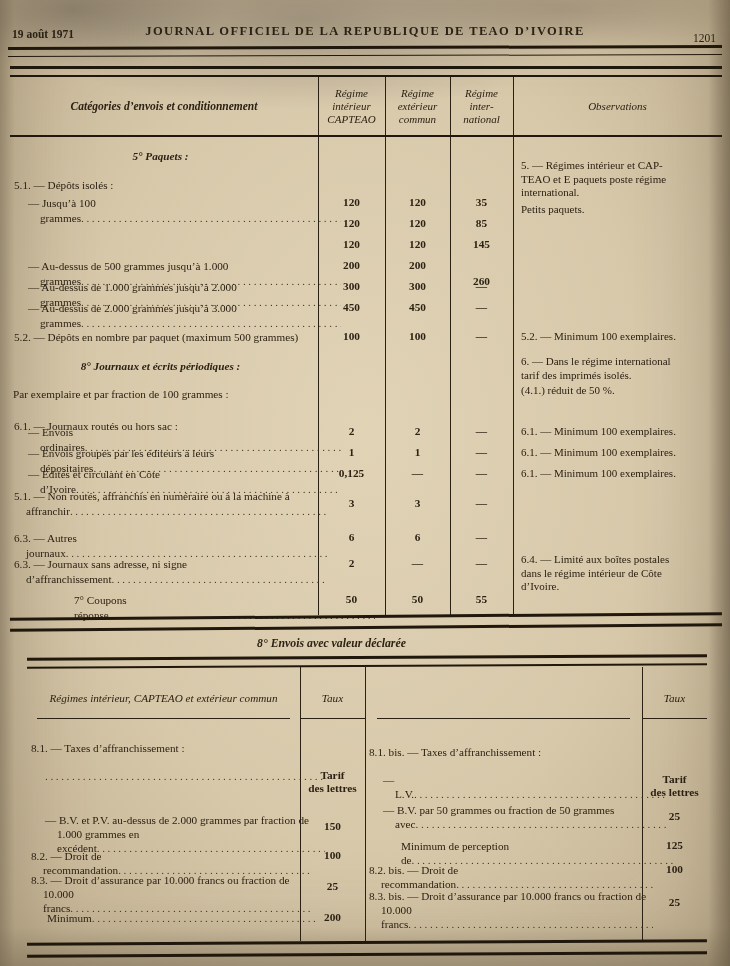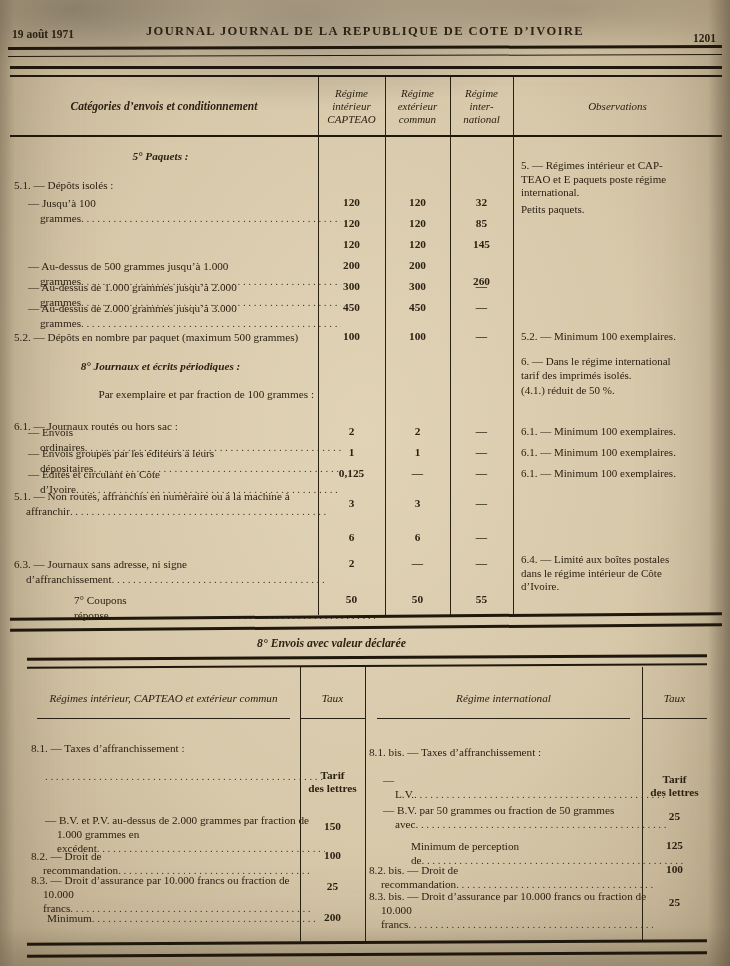--- a/index.html
+++ b/index.html
@@ -13,21 +13,21 @@
       radial-gradient(ellipse 260px 60px at 78% 1%, rgba(120,106,90,.30), rgba(120,106,90,0) 70%),
       linear-gradient(to left, rgba(80,68,50,.55), rgba(80,68,50,0) 3%),
       linear-gradient(to right, rgba(96,84,64,.38), rgba(96,84,64,0) 2%),
       linear-gradient(to top, rgba(96,84,64,.32), rgba(96,84,64,0) 4%),
       radial-gradient(ellipse at 50% 45%, #e1d3b6 0%, #d7c8aa 55%, #bfae8f 100%);
     box-shadow: inset 0 0 70px 18px rgba(118,102,76,.35);
   }
   .hdr{position:absolute;top:24px;left:0;width:730px;height:22px;}
   .hdr .date{position:absolute;left:12px;top:4px;font-weight:bold;font-size:11.5px;}
   .hdr .title{position:absolute;left:0;right:0;text-align:center;top:0;font-weight:bold;font-size:12.5px;letter-spacing:1.4px;}
-  .hdr .pageno{position:absolute;right:14px;top:8px;font-weight:bold;font-size:11.5px;}
+  .hdr .pageno{position:absolute;right:14px;top:8px;font-weight:normal;font-size:11.5px;}
   .rule-hdr{position:absolute;top:46px;left:8px;width:714px;height:6px;
     border-top:3px solid #20180c;border-bottom:1px solid #20180c;transform:rotate(-.15deg);}
   
   .t1{position:absolute;left:10px;top:66px;width:712px;}
   .t-toprule{height:6px;border-top:3px solid #20180c;border-bottom:2px solid #20180c;}
   .t1-head{position:relative;height:58px;border-bottom:2px solid #20180c;}
   .t1-head .hc{position:absolute;top:0;height:58px;display:flex;align-items:center;justify-content:center;
     font-style:italic;font-size:11px;line-height:13px;text-align:center;white-space:pre-line;}
   .t1-head .hc1{left:0;width:308px;font-weight:bold;font-size:11.5px;}
   .t1-head .hc2{left:308px;width:67px;}
@@ -73,21 +73,21 @@
   .t2-row.rh .lblwrap{width:272px;}
   .t2-row .tv{left:273px;width:65px;}
   .t2-row.rh .tv{left:277px;width:65px;}
   .t2-botrule{height:9px;border-top:3px solid #20180c;border-bottom:3px solid #20180c;transform:rotate(-.3deg);}
 </style>
 </head>
 <body>
 
 <div class="hdr">
   <span class="date">19 août 1971</span>
-  <span class="title">JOURNAL JOURNAL DE LA REPUBLIQUE DE COTE D’IVOIRE</span>
+  <span class="title">JOURNAL OFFICIEL DE LA REPUBLIQUE DE TEAO D’IVOIRE</span>
   <span class="pageno">1201</span>
 </div>
 <div class="rule-hdr"></div>
 
 <div class="t1">
   <div class="t-toprule"></div>
   <div class="t1-head">
     <div class="hc hc1">Catégories d’envois et conditionnement</div>
     <div class="hc hc2">Régime
 intérieur
@@ -112,21 +112,21 @@
   <div class="t1-row" style="top: 12px;">
         <div class="lblwrap sect"><span class="lbl">5° Paquets :</span></div>
       </div>
       <div class="t1-row" style="top: 41px;">
         <div class="lblwrap ind-num"><span class="lbl">5.1. — Dépôts isolés :</span></div>
       </div>
       <div class="t1-row" style="top: 59px;">
         <div class="lblwrap ind-dash"><span class="lbl">— Jusqu’à 100 grammes</span><span class="dots"></span></div>
         <div class="val v1" style="top: 0px;">120</div>
         <div class="val v2" style="top: 0px;">120</div>
-        <div class="val v3" style="top: 0px;">32</div>
+        <div class="val v3" style="top: 0px;">35</div>
       </div>
       <div class="t1-row" style="top: 80px;">
         <div class="val v1" style="top: 0px;">120</div>
         <div class="val v2" style="top: 0px;">120</div>
         <div class="val v3" style="top: 0px;">85</div>
       </div>
       <div class="t1-row" style="top: 101px;">
         <div class="val v1" style="top: 0px;">120</div>
         <div class="val v2" style="top: 0px;">120</div>
         <div class="val v3" style="top: 0px;">145</div>
@@ -151,21 +151,21 @@
       </div>
       <div class="t1-row" style="top: 193px;">
         <div class="lblwrap ind-num"><span class="lbl">5.2. — Dépôts en nombre par paquet (maximum 500 grammes)</span></div>
         <div class="val v1" style="top: 0px;">100</div>
         <div class="val v2" style="top: 0px;">100</div>
         <div class="val v3" style="top: 0px;">—</div>
       </div>
       <div class="t1-row" style="top: 222px;">
         <div class="lblwrap sect"><span class="lbl">8° Journaux et écrits périodiques :</span></div>
       </div>
-      <div class="t1-row" style="top: 250px; text-align: right;">
+      <div class="t1-row" style="top: 250px;">
         <div class="lblwrap ind-plain"><span class="lbl">Par exemplaire et par fraction de 100 grammes :</span></div>
       </div>
       <div class="t1-row" style="top: 282px;">
         <div class="lblwrap ind-num"><span class="lbl">6.1. — Journaux routés ou hors sac :</span></div>
       </div>
       <div class="t1-row" style="top: 288px;">
         <div class="lblwrap ind-dash"><span class="lbl">— Envois ordinaires</span><span class="dots"></span></div>
         <div class="val v1" style="top: 0px;">2</div>
         <div class="val v2" style="top: 0px;">2</div>
         <div class="val v3" style="top: 0px;">—</div>
@@ -182,20 +182,21 @@
         <div class="val v2" style="top: 0px;">—</div>
         <div class="val v3" style="top: 0px;">—</div>
       </div>
       <div class="t1-row" style="top: 352px;">
         <div class="lblwrap ind-num"><span class="lbl">5.1. — Non routés, affranchis en numéraire ou à la machine à affranchir</span><span class="dots"></span></div>
         <div class="val v1" style="top: 8px;">3</div>
         <div class="val v2" style="top: 8px;">3</div>
         <div class="val v3" style="top: 8px;">—</div>
       </div>
       <div class="t1-row" style="top: 394px;">
+        <div class="lblwrap ind-num"><span class="lbl">6.3. — Autres journaux</span><span class="dots"></span></div>
         <div class="val v1" style="top: 0px;">6</div>
         <div class="val v2" style="top: 0px;">6</div>
         <div class="val v3" style="top: 0px;">—</div>
       </div>
       <div class="t1-row" style="top: 420px;">
         <div class="lblwrap ind-num"><span class="lbl">6.3. — Journaux sans adresse, ni signe d’affranchissement</span><span class="dots"></span></div>
         <div class="val v1" style="top: 0px;">2</div>
         <div class="val v2" style="top: 0px;">—</div>
         <div class="val v3" style="top: 0px;">—</div>
       </div>
@@ -223,21 +224,20 @@
   <div class="t1-botrule"></div>
 </div>
 
 <div class="s8title">8° Envois avec valeur déclarée</div>
 
 <div class="t2">
   <div class="t-toprule"></div>
   <div class="t2-head">
     <div class="hc hc1">Régimes intérieur, CAPTEAO et extérieur commun</div>
     <div class="hc hc2">Taux</div>
-    <div class="hc hc3">Régime international</div>
     <div class="hc hc4">Taux</div>
     <div class="vline" style="left:273px"></div>
     <div class="vline" style="left:338px"></div>
     <div class="vline" style="left:615px"></div>
     <div class="hc-underline" style="left:10px;width:253px"></div>
     <div class="hc-underline" style="left:273px;width:65px"></div>
     <div class="hc-underline" style="left:350px;width:253px"></div>
     <div class="hc-underline" style="left:615px;width:65px"></div>
   </div>
   <div class="t2-body">
@@ -276,21 +276,21 @@
         </div>
         <div class="t2-row rh" style="top: 54px; left: 0px;">
           <div class="lblwrap ind-dash"><span class="lbl">— L.V.</span><span class="dots"></span></div>
           <div class="val tv" style="top: 0px;">Tarif
 des lettres</div>
         </div>
         <div class="t2-row rh" style="top: 84px; left: 0px;">
           <div class="lblwrap ind-dash"><span class="lbl">— B.V. par 50 grammes ou fraction de 50 grammes avec</span><span class="dots"></span></div>
           <div class="val tv" style="top: 7px;">25</div>
         </div>
-        <div class="t2-row rh" style="top: 120px; left: 0px; padding-left: 10px;">
+        <div class="t2-row rh" style="top: 120px; left: 0px;">
           <div class="lblwrap ind-perc"><span class="lbl">Minimum de perception de</span><span class="dots"></span></div>
           <div class="val tv" style="top: 0px;">125</div>
         </div>
         <div class="t2-row rh" style="top: 144px; left: 0px;">
           <div class="lblwrap ind-num"><span class="lbl">8.2. bis. — Droit de recommandation</span><span class="dots"></span></div>
           <div class="val tv" style="top: 0px;">100</div>
         </div>
         <div class="t2-row rh" style="top: 170px; left: 0px;">
           <div class="lblwrap ind-num"><span class="lbl">8.3. bis. — Droit d’assurance par 10.000 francs ou fraction de 10.000 francs</span><span class="dots"></span></div>
           <div class="val tv" style="top: 7px;">25</div>

